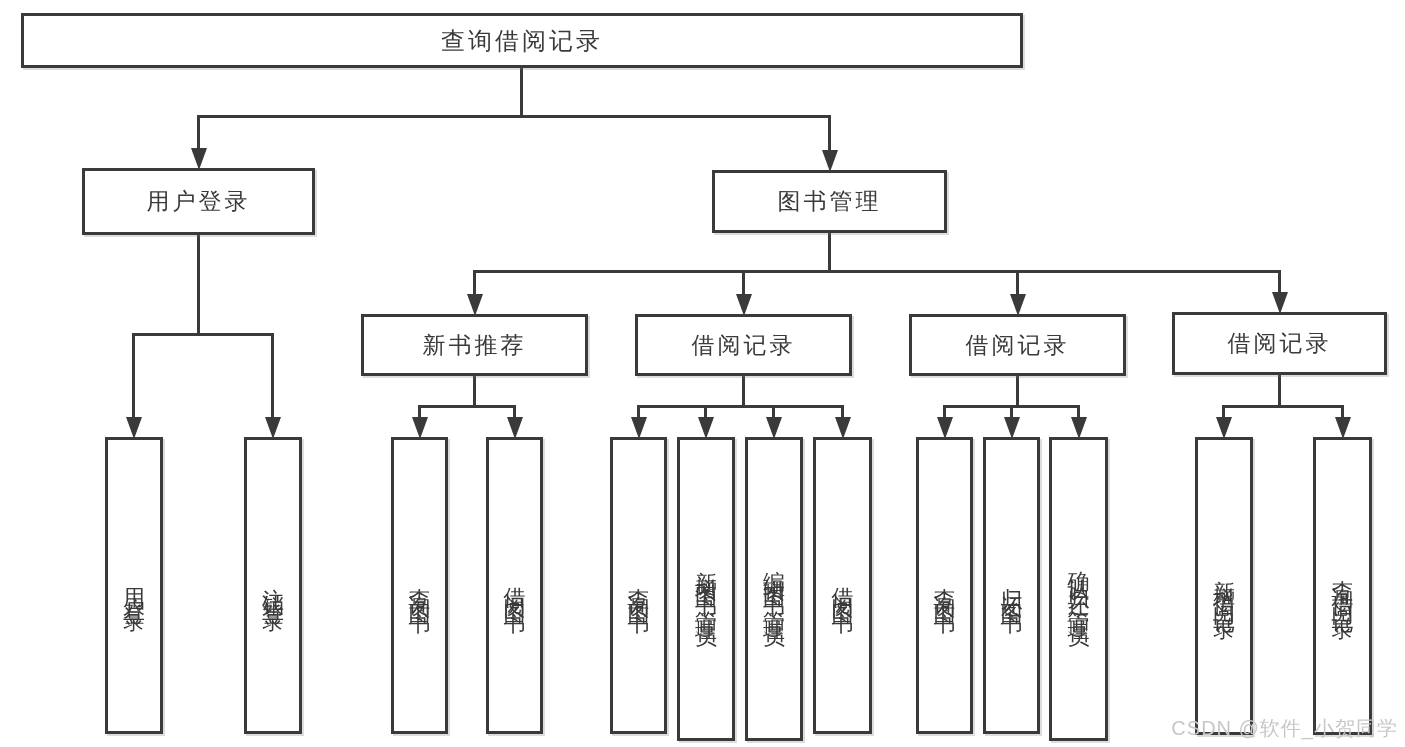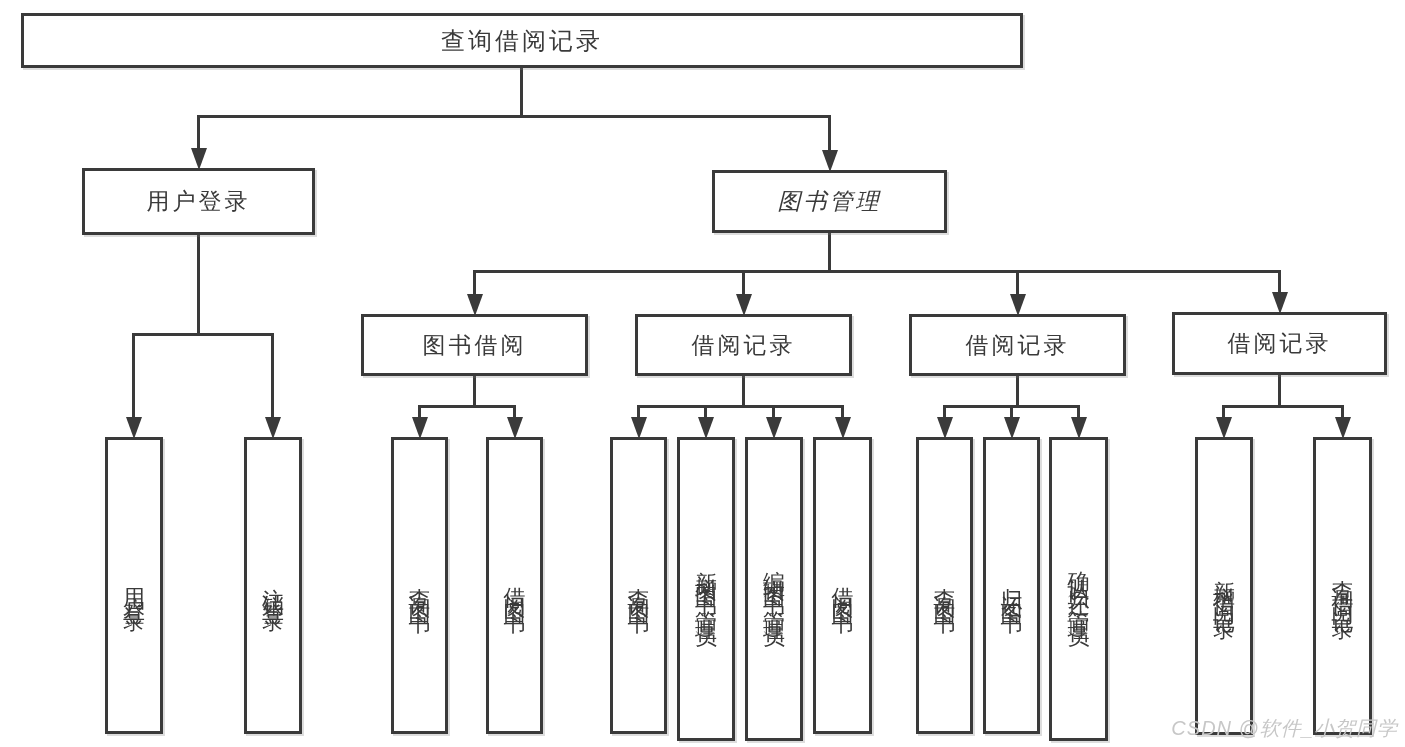--- a/index.html
+++ b/index.html
@@ -60,21 +60,20 @@
   }
   .watermark {
     position: absolute;
     right: 7px;
     top: 715px;
     font-size: 20px;
     letter-spacing: 1px;
     color: #c7c7c7;
     z-index: 3;
     white-space: nowrap;
-    font-style: italic;
   }
 </style>
 </head>
 <body>
 
 <div id="canvas">
   <span class="watermark">CSDN @软件_小贺同学</span>
 <div class="line" style="left: 520px; top: 68px; width: 3px; height: 49px;"></div>
     <div class="line" style="left: 196.5px; top: 115px; width: 634px; height: 3px;"></div>
     <div class="line" style="left: 196.5px; top: 115px; width: 3px; height: 37px;"></div>
@@ -126,25 +125,25 @@
     <div class="line" style="left: 1222px; top: 405px; width: 3px; height: 16px;"></div>
     <div class="arrow" style="left: 1216px; top: 417px;"></div>
     <div class="line" style="left: 1340.5px; top: 405px; width: 3px; height: 16px;"></div>
     <div class="arrow" style="left: 1334.5px; top: 417px;"></div>
     <div class="node h root" style="left: 21px; top: 13px; width: 1002px; height: 55px;">
       <span>查询借阅记录</span>
     </div>
     <div class="node h" style="left: 82px; top: 168px; width: 233px; height: 67px;">
       <span>用户登录</span>
     </div>
-    <div class="node h" style="left: 712px; top: 170px; width: 235px; height: 63px; font-style: italic;">
+    <div class="node h" style="left: 712px; top: 170px; width: 235px; height: 63px;">
       <span>图书管理</span>
     </div>
     <div class="node h" style="left: 361px; top: 314px; width: 227px; height: 62px;">
-      <span>图书借阅</span>
+      <span>新书推荐</span>
     </div>
     <div class="node h" style="left: 635px; top: 314px; width: 217px; height: 62px;">
       <span>借阅记录</span>
     </div>
     <div class="node h" style="left: 909px; top: 314px; width: 217px; height: 62px;">
       <span>借阅记录</span>
     </div>
     <div class="node h" style="left: 1172px; top: 312px; width: 215px; height: 63px;">
       <span>借阅记录</span>
     </div>

